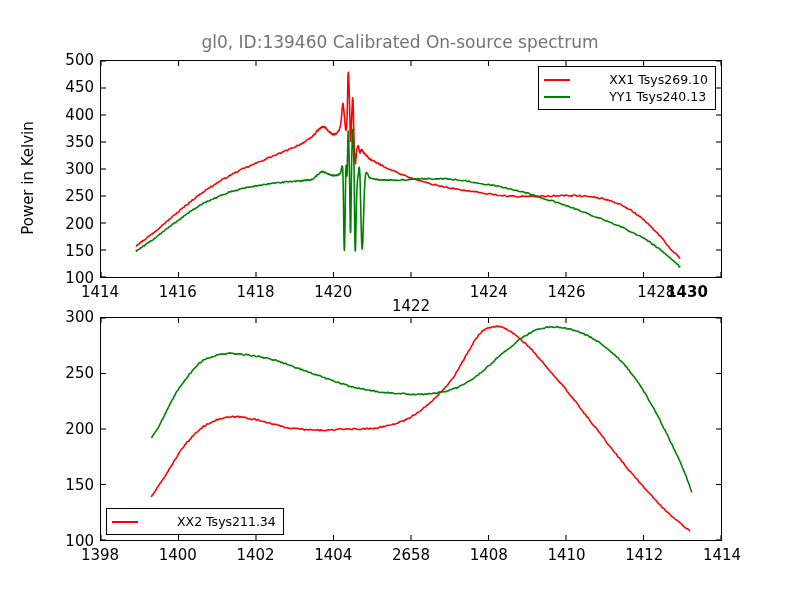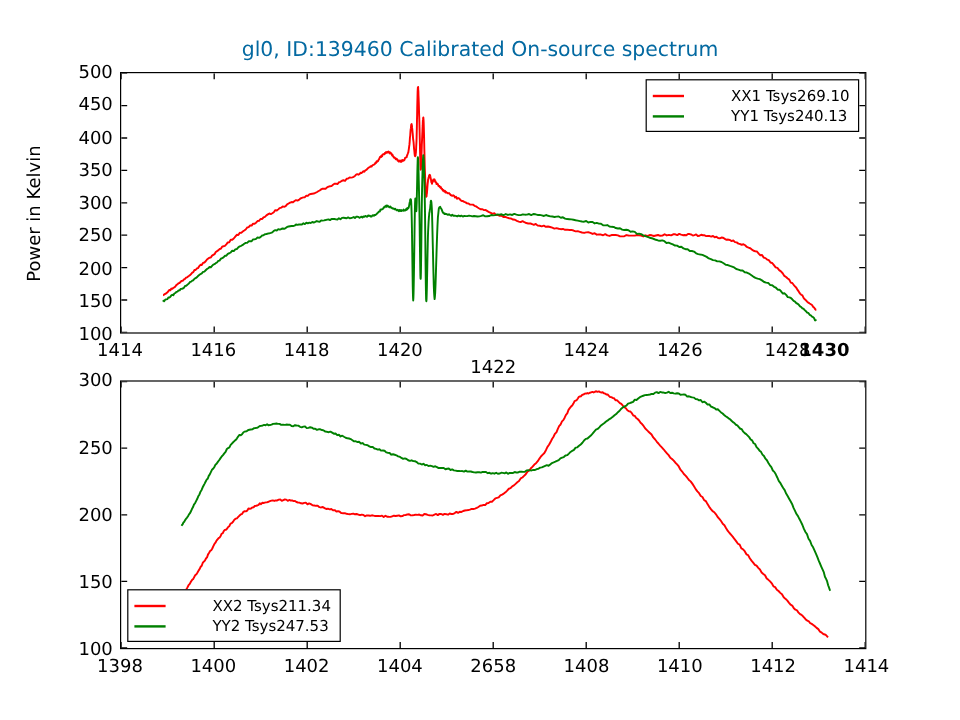--- a/index.html
+++ b/index.html
@@ -21,21 +21,21 @@
   .tick-label{
     position:absolute;
     font-size:15px;color:#000000;
     white-space:nowrap;
     font-family:"DejaVu Sans", sans-serif;
   }
   .ytick{text-align:right;transform:translateY(-50%);}
   .xtick{transform:translateX(-50%);text-align:center;}
   #figure-title{
     position:absolute;left:0;top:32px;width:800px;
-    text-align:center;font-size:17px;color:#0369a1;
+    text-align:center;font-size:17px;color:#737373;
   }
   #ylabel-top{
     position:absolute;
     left:-62px;top:169px;width:180px;
     text-align:center;font-size:15px;color:#000000;
     transform:rotate(-90deg);
   }
   #xlabel-bottom{
     position:absolute;left:0;top:562px;width:800px;
     text-align:center;font-size:15px;color:#000000;
@@ -152,24 +152,20 @@
         <line y1="0" y2="0" x1="0" x2="5" stroke="#000000" stroke-width="1.1" vector-effect="non-scaling-stroke"></line>
         <line y1="0" y2="0" x1="622" x2="617" stroke="#000000" stroke-width="1.1" vector-effect="non-scaling-stroke"></line>
         <polyline points="50.54,180.61 51.06,179.03 51.71,178.62 52.49,177.56 53.36,175.89 54.30,174.98 55.29,173.25 56.31,171.20 57.34,170.04 58.36,168.09 59.34,166.68 60.26,165.90 61.14,164.17 62.02,162.68 62.91,161.92 63.79,160.58 64.67,158.96 65.56,157.60 66.44,155.69 67.32,154.85 68.21,152.30 69.09,151.40 69.97,150.50 70.86,148.74 71.74,147.80 72.63,145.29 73.51,143.97 74.39,142.36 75.28,141.82 76.16,140.33 77.04,138.36 77.93,136.54 78.81,135.46 79.69,133.73 80.57,132.67 81.43,131.62 82.29,131.10 83.15,129.78 84.00,127.87 84.86,127.66 85.74,125.68 86.62,124.65 87.53,124.58 88.46,123.74 89.41,122.23 90.40,121.61 91.41,119.36 92.45,118.96 93.51,117.84 94.58,116.20 95.66,115.26 96.75,114.96 97.84,113.77 98.93,112.63 100.01,111.71 101.07,111.23 102.14,109.47 103.20,109.01 104.26,109.11 105.32,108.55 106.38,106.69 107.44,106.92 108.50,106.72 109.56,105.85 110.62,105.76 111.68,104.59 112.74,104.43 113.79,104.18 114.83,103.68 115.87,102.27 116.90,103.08 117.93,101.87 118.97,102.10 120.02,101.77 121.08,101.59 122.16,101.39 123.27,101.01 124.40,100.45 125.56,100.05 126.76,99.88 127.97,100.35 129.20,99.94 130.45,99.93 131.71,99.26 132.98,99.18 134.24,100.22 135.51,99.61 136.76,99.12 138.01,99.24 139.24,100.27 140.45,99.53 141.66,99.97 142.87,99.91 144.08,100.47 145.30,100.31 146.52,101.26 147.76,101.63 149.02,101.74 150.30,102.32 151.61,102.52 152.95,101.94 154.32,101.81 155.71,103.18 157.12,102.38 158.55,102.99 159.98,103.95 161.43,104.21 162.87,104.46 164.31,104.43 165.74,105.56 167.16,105.82 168.58,105.42 169.99,106.38 171.40,107.09 172.82,106.87 174.23,107.40 175.64,107.16 177.06,108.17 178.47,108.05 179.89,109.20 181.30,108.98 182.71,109.46 184.13,110.62 185.54,110.69 186.95,110.62 188.37,111.17 189.78,111.40 191.19,111.60 192.61,111.25 194.02,111.06 195.44,111.58 196.85,111.31 198.26,111.79 199.68,112.35 201.09,111.85 202.50,112.08 203.92,113.17 205.33,112.55 206.74,112.56 208.16,112.85 209.57,112.44 210.99,112.66 212.40,113.07 213.81,113.05 215.23,112.98 216.64,113.10 218.05,112.73 219.47,113.78 220.88,112.77 222.29,113.59 223.71,113.69 225.12,113.75 226.54,113.26 227.95,112.77 229.36,113.02 230.78,112.77 232.19,112.52 233.60,113.35 235.02,113.03 236.43,112.31 237.84,112.18 239.26,111.71 240.67,111.59 242.09,112.49 243.50,112.41 244.91,112.19 246.33,111.89 247.74,112.06 249.15,111.77 250.57,112.44 251.98,112.53 253.39,111.38 254.81,111.53 256.22,112.03 257.64,112.39 259.05,112.46 260.46,112.61 261.88,111.84 263.29,111.30 264.70,112.28 266.12,111.22 267.53,111.33 268.94,112.07 270.36,111.22 271.77,111.48 273.19,111.90 274.60,110.94 276.01,111.30 277.43,111.33 278.84,110.54 280.25,109.53 281.67,110.35 283.08,109.39 284.49,109.60 285.91,108.80 287.32,108.36 288.74,108.24 290.15,108.02 291.56,107.63 292.98,107.06 294.39,107.14 295.80,106.77 297.22,106.22 298.63,105.41 300.04,104.44 301.46,104.21 302.87,103.64 304.29,103.82 305.70,102.31 307.11,102.04 308.53,101.08 309.94,100.99 311.35,99.67 312.77,98.25 314.18,97.82 315.59,97.39 317.01,95.73 318.42,95.03 319.84,94.17 321.25,93.09 322.66,91.65 324.08,90.09 325.49,89.63 326.90,88.06 328.32,87.29 329.73,85.96 331.14,84.65 332.56,83.64 333.97,81.40 335.39,80.62 336.80,79.24 338.21,77.88 339.63,75.78 341.07,74.79 342.51,72.91 343.95,71.52 345.39,69.80 346.83,68.64 348.25,66.94 349.66,64.73 351.05,62.78 352.42,61.42 353.76,60.03 355.08,57.65 356.38,54.83 357.67,53.10 358.94,50.83 360.19,48.27 361.43,46.38 362.65,43.79 363.85,42.71 365.04,39.72 366.21,37.27 367.37,36.05 368.51,33.48 369.63,32.37 370.74,30.35 371.83,27.97 372.91,26.72 373.97,23.75 375.02,22.32 376.04,21.00 377.06,20.05 378.05,18.46 379.03,16.38 379.98,16.06 380.89,15.42 381.77,14.19 382.63,12.83 383.47,12.50 384.31,12.39 385.15,11.40 386.01,10.96 386.89,10.62 387.80,10.02 388.75,10.09 389.74,9.61 390.75,9.99 391.79,9.39 392.85,9.02 393.92,8.62 395.00,9.14 396.09,8.51 397.18,8.14 398.27,8.62 399.34,8.26 400.41,8.87 401.47,9.16 402.51,8.97 403.54,9.81 404.57,10.09 405.60,10.91 406.64,10.74 407.69,12.01 408.75,12.91 409.84,13.04 410.94,13.84 412.07,13.96 413.24,15.74 414.43,15.61 415.65,16.87 416.88,18.05 418.13,18.75 419.39,20.19 420.65,21.56 421.92,22.36 423.18,24.11 424.44,24.97 425.68,25.14 426.91,26.59 428.13,28.51 429.34,28.84 430.55,30.55 431.76,31.44 432.97,32.67 434.20,34.61 435.44,35.69 436.70,37.28 437.98,39.22 439.29,40.54 440.63,41.90 442.00,43.20 443.39,44.51 444.80,46.96 446.22,48.46 447.66,50.40 449.10,52.05 450.54,53.83 451.98,55.29 453.42,56.90 454.84,58.71 456.25,60.28 457.66,61.84 459.08,63.96 460.49,65.08 461.91,66.46 463.32,68.20 464.73,69.56 466.15,71.34 467.56,74.08 468.97,75.62 470.39,77.66 471.80,79.07 473.21,80.81 474.63,82.69 476.04,83.89 477.46,85.80 478.87,87.97 480.28,90.42 481.70,92.32 483.11,93.79 484.52,96.18 485.94,97.01 487.35,99.65 488.76,100.45 490.18,103.00 491.59,105.29 493.01,107.20 494.42,108.95 495.83,109.84 497.25,111.61 498.66,113.85 500.07,115.37 501.49,117.23 502.90,119.49 504.31,120.74 505.73,123.26 507.14,125.54 508.56,127.31 509.97,128.90 511.38,130.52 512.80,132.53 514.21,134.32 515.62,136.32 517.04,137.11 518.45,140.19 519.86,141.00 521.28,142.62 522.69,145.24 524.11,145.90 525.52,148.58 526.93,150.57 528.35,152.24 529.76,154.07 531.17,154.80 532.59,156.60 534.00,157.98 535.41,160.47 536.83,161.74 538.24,162.82 539.66,165.56 541.07,166.68 542.48,168.00 543.90,169.58 545.31,172.17 546.72,172.81 548.14,174.96 549.56,176.08 550.99,177.64 552.43,178.84 553.87,181.27 555.32,182.65 556.75,183.93 558.18,185.82 559.59,187.55 560.98,188.30 562.35,190.60 563.69,191.82 565.00,192.35 566.28,194.29 567.54,195.48 568.78,196.17 570.00,197.31 571.22,198.73 572.43,200.18 573.64,200.95 574.85,201.53 576.06,203.18 577.29,203.73 578.58,204.60 579.95,205.69 581.37,207.07 582.81,208.13 584.25,210.28 585.64,211.06 586.95,212.23 588.17,212.63 589.25,213.17 590.17,214.18 590.90,215.04" fill="none" stroke="#FF0000" stroke-width="1.6" vector-effect="non-scaling-stroke" stroke-linejoin="round"></polyline>
         <polyline points="50.54,121.24 50.94,120.30 51.45,119.89 52.04,118.45 52.71,117.86 53.44,116.49 54.21,115.34 55.01,114.37 55.84,113.24 56.68,111.67 57.50,110.66 58.31,109.06 59.12,107.17 59.96,105.73 60.82,103.46 61.70,102.25 62.60,100.53 63.50,98.74 64.42,96.46 65.33,95.08 66.24,92.65 67.14,91.28 68.03,89.09 68.91,87.35 69.77,85.76 70.63,84.02 71.48,82.38 72.34,81.70 73.20,79.23 74.07,78.02 74.96,76.15 75.86,74.16 76.79,73.33 77.75,72.03 78.74,69.97 79.75,69.06 80.79,67.49 81.85,66.15 82.92,64.53 84.00,62.98 85.09,61.88 86.18,60.40 87.27,59.10 88.34,56.68 89.41,55.85 90.47,55.34 91.51,53.21 92.54,52.09 93.57,50.98 94.60,50.04 95.64,49.17 96.69,47.88 97.75,46.18 98.84,44.83 99.94,45.13 101.07,44.19 102.24,42.61 103.43,41.95 104.65,41.87 105.88,40.90 107.13,40.48 108.39,40.32 109.65,40.14 110.92,39.28 112.18,39.08 113.44,38.92 114.68,38.23 115.91,37.39 117.13,37.23 118.34,36.88 119.55,36.38 120.76,36.77 121.97,35.93 123.20,36.78 124.44,36.44 125.70,36.21 126.98,35.56 128.29,35.51 129.63,35.19 131.00,35.56 132.39,35.53 133.80,36.41 135.22,36.20 136.66,36.41 138.10,36.13 139.54,36.23 140.98,36.17 142.42,37.41 143.84,37.53 145.25,36.65 146.66,36.93 148.08,37.00 149.49,38.01 150.91,38.48 152.32,37.88 153.73,37.79 155.15,39.10 156.56,38.91 157.97,38.36 159.39,38.71 160.80,39.71 162.21,39.59 163.63,40.60 165.04,40.10 166.46,40.12 167.87,40.74 169.28,41.06 170.70,42.05 172.11,42.23 173.52,42.55 174.94,42.05 176.35,42.87 177.76,43.79 179.18,43.62 180.59,45.04 182.01,44.73 183.42,46.15 184.83,45.52 186.25,46.40 187.66,47.19 189.07,47.69 190.49,47.83 191.90,48.32 193.31,49.30 194.73,50.28 196.14,50.16 197.56,50.83 198.97,50.62 200.38,52.07 201.80,51.68 203.21,53.02 204.62,53.22 206.04,53.47 207.45,54.43 208.86,55.03 210.28,54.91 211.69,56.29 213.11,56.56 214.52,57.19 215.93,56.91 217.35,58.06 218.76,57.90 220.17,58.19 221.59,59.55 223.00,59.85 224.41,60.09 225.83,61.46 227.24,61.10 228.66,61.50 230.07,61.96 231.48,62.90 232.90,63.15 234.31,64.17 235.72,65.00 237.14,64.59 238.55,65.08 239.96,66.13 241.38,66.66 242.79,66.17 244.21,66.85 245.62,66.95 247.03,67.64 248.45,68.95 249.86,69.00 251.27,69.70 252.69,69.15 254.10,70.40 255.51,70.07 256.93,71.03 258.34,70.69 259.76,71.02 261.17,71.65 262.58,71.20 264.00,71.86 265.41,72.71 266.82,72.68 268.24,72.66 269.65,72.69 271.06,73.73 272.48,73.30 273.89,73.13 275.31,74.34 276.72,73.84 278.13,74.63 279.55,74.87 280.96,75.20 282.37,75.04 283.79,75.25 285.20,75.24 286.61,75.71 288.03,74.87 289.44,75.66 290.86,75.46 292.27,75.58 293.68,76.02 295.10,76.30 296.51,76.45 297.92,76.19 299.34,76.25 300.75,76.54 302.16,75.96 303.58,75.92 304.99,76.05 306.41,77.00 307.82,76.68 309.23,77.45 310.65,76.95 312.06,77.43 313.47,76.64 314.89,77.46 316.30,77.30 317.71,76.64 319.13,76.76 320.54,77.12 321.96,76.38 323.37,77.51 324.78,76.78 326.20,76.83 327.61,76.79 329.02,76.04 330.44,76.48 331.85,76.42 333.26,75.79 334.68,75.68 336.09,75.93 337.51,75.77 338.92,74.65 340.33,74.60 341.75,74.65 343.16,74.69 344.57,74.27 345.99,74.35 347.40,73.60 348.81,73.29 350.23,72.31 351.64,72.12 353.06,71.45 354.47,70.84 355.88,70.27 357.30,70.83 358.71,69.64 360.12,68.47 361.54,67.95 362.95,67.37 364.36,66.72 365.78,66.06 367.19,64.59 368.61,63.90 370.02,63.44 371.43,62.17 372.85,61.87 374.26,60.54 375.67,59.14 377.09,58.17 378.50,57.43 379.91,55.48 381.33,55.27 382.74,53.99 384.16,52.85 385.57,51.44 386.98,49.52 388.40,48.18 389.81,47.90 391.22,46.57 392.64,45.36 394.05,43.80 395.46,42.03 396.88,40.45 398.29,39.84 399.71,38.45 401.12,36.89 402.53,35.79 403.95,34.77 405.36,33.52 406.77,32.61 408.19,31.48 409.60,30.69 411.01,29.63 412.43,28.35 413.84,27.27 415.26,25.68 416.67,24.50 418.08,22.75 419.50,21.64 420.91,20.79 422.32,20.26 423.74,18.54 425.15,18.11 426.56,17.57 427.98,17.09 429.39,15.16 430.81,15.42 432.22,14.17 433.63,13.06 435.05,12.41 436.46,11.90 437.87,11.41 439.29,11.24 440.70,11.11 442.11,10.85 443.53,10.34 444.94,10.45 446.36,9.27 447.77,8.84 449.18,9.69 450.60,8.68 452.01,9.13 453.42,9.22 454.84,9.55 456.25,9.29 457.66,8.56 459.08,9.67 460.49,9.33 461.91,9.94 463.32,10.15 464.73,9.79 466.15,9.98 467.56,11.11 468.97,10.96 470.39,10.87 471.80,11.10 473.21,12.64 474.63,12.34 476.04,12.94 477.46,13.29 478.87,13.44 480.28,14.74 481.70,14.87 483.11,15.79 484.52,15.50 485.94,17.39 487.36,16.84 488.79,17.78 490.23,19.32 491.67,19.14 493.12,21.06 494.55,21.58 495.98,22.29 497.39,23.47 498.78,23.29 500.15,24.61 501.49,25.92 502.80,26.84 504.08,28.08 505.34,29.10 506.58,29.90 507.80,30.90 509.02,31.70 510.23,32.89 511.44,34.07 512.65,34.86 513.86,36.27 515.09,36.74 516.33,38.22 517.57,39.64 518.80,40.00 520.04,42.09 521.28,43.36 522.52,44.18 523.75,45.42 524.99,46.70 526.23,48.65 527.46,49.42 528.70,51.84 529.94,52.48 531.17,55.15 532.41,56.41 533.65,58.09 534.88,59.07 536.12,61.41 537.36,62.60 538.60,64.83 539.83,66.15 541.07,68.41 542.31,70.38 543.54,71.90 544.78,74.75 546.02,75.90 547.25,77.99 548.49,80.61 549.73,83.50 550.96,85.11 552.20,87.32 553.44,89.43 554.68,91.25 555.91,94.10 557.15,96.14 558.39,98.44 559.62,100.62 560.86,102.88 562.10,106.23 563.33,108.68 564.57,111.37 565.81,113.09 567.04,115.58 568.28,117.95 569.52,120.60 570.77,123.88 572.05,126.47 573.33,128.22 574.63,132.09 575.92,133.91 577.20,137.41 578.46,139.36 579.69,142.18 580.89,144.79 582.03,147.62 583.13,150.55 584.19,152.95 585.26,155.51 586.32,157.91 587.35,160.15 588.35,164.05 589.30,165.88 590.19,168.04 591.00,171.24 591.72,173.09 592.34,174.93 592.84,175.84" fill="none" stroke="#008000" stroke-width="1.6" vector-effect="non-scaling-stroke" stroke-linejoin="round"></polyline>
       </svg>
     <div class="legend-box" id="legend-bottom">
         <div class="legend-row">
           <span class="legend-swatch" style="border-top-color: rgb(255, 0, 0);"></span>
           <span class="legend-text">XX2 Tsys211.34</span>
         </div>
-        <div class="legend-row">
-          <span class="legend-swatch" style="border-top-color: rgb(0, 128, 0);"></span>
-          <span class="legend-text">YY2 Tsys247.53</span>
-        </div>
       </div>
   </div>
 
 
   <div id="ticks-layer">
       <div class="tick-label xtick" style="left: 100px; top: 283px;">1414</div>
       <div class="tick-label xtick" style="left: 177.75px; top: 283px;">1416</div>
       <div class="tick-label xtick" style="left: 255.5px; top: 283px;">1418</div>
       <div class="tick-label xtick" style="left: 333.25px; top: 283px;">1420</div>
       <div class="tick-label xtick" style="left: 411px; top: 297px;">1422</div>

